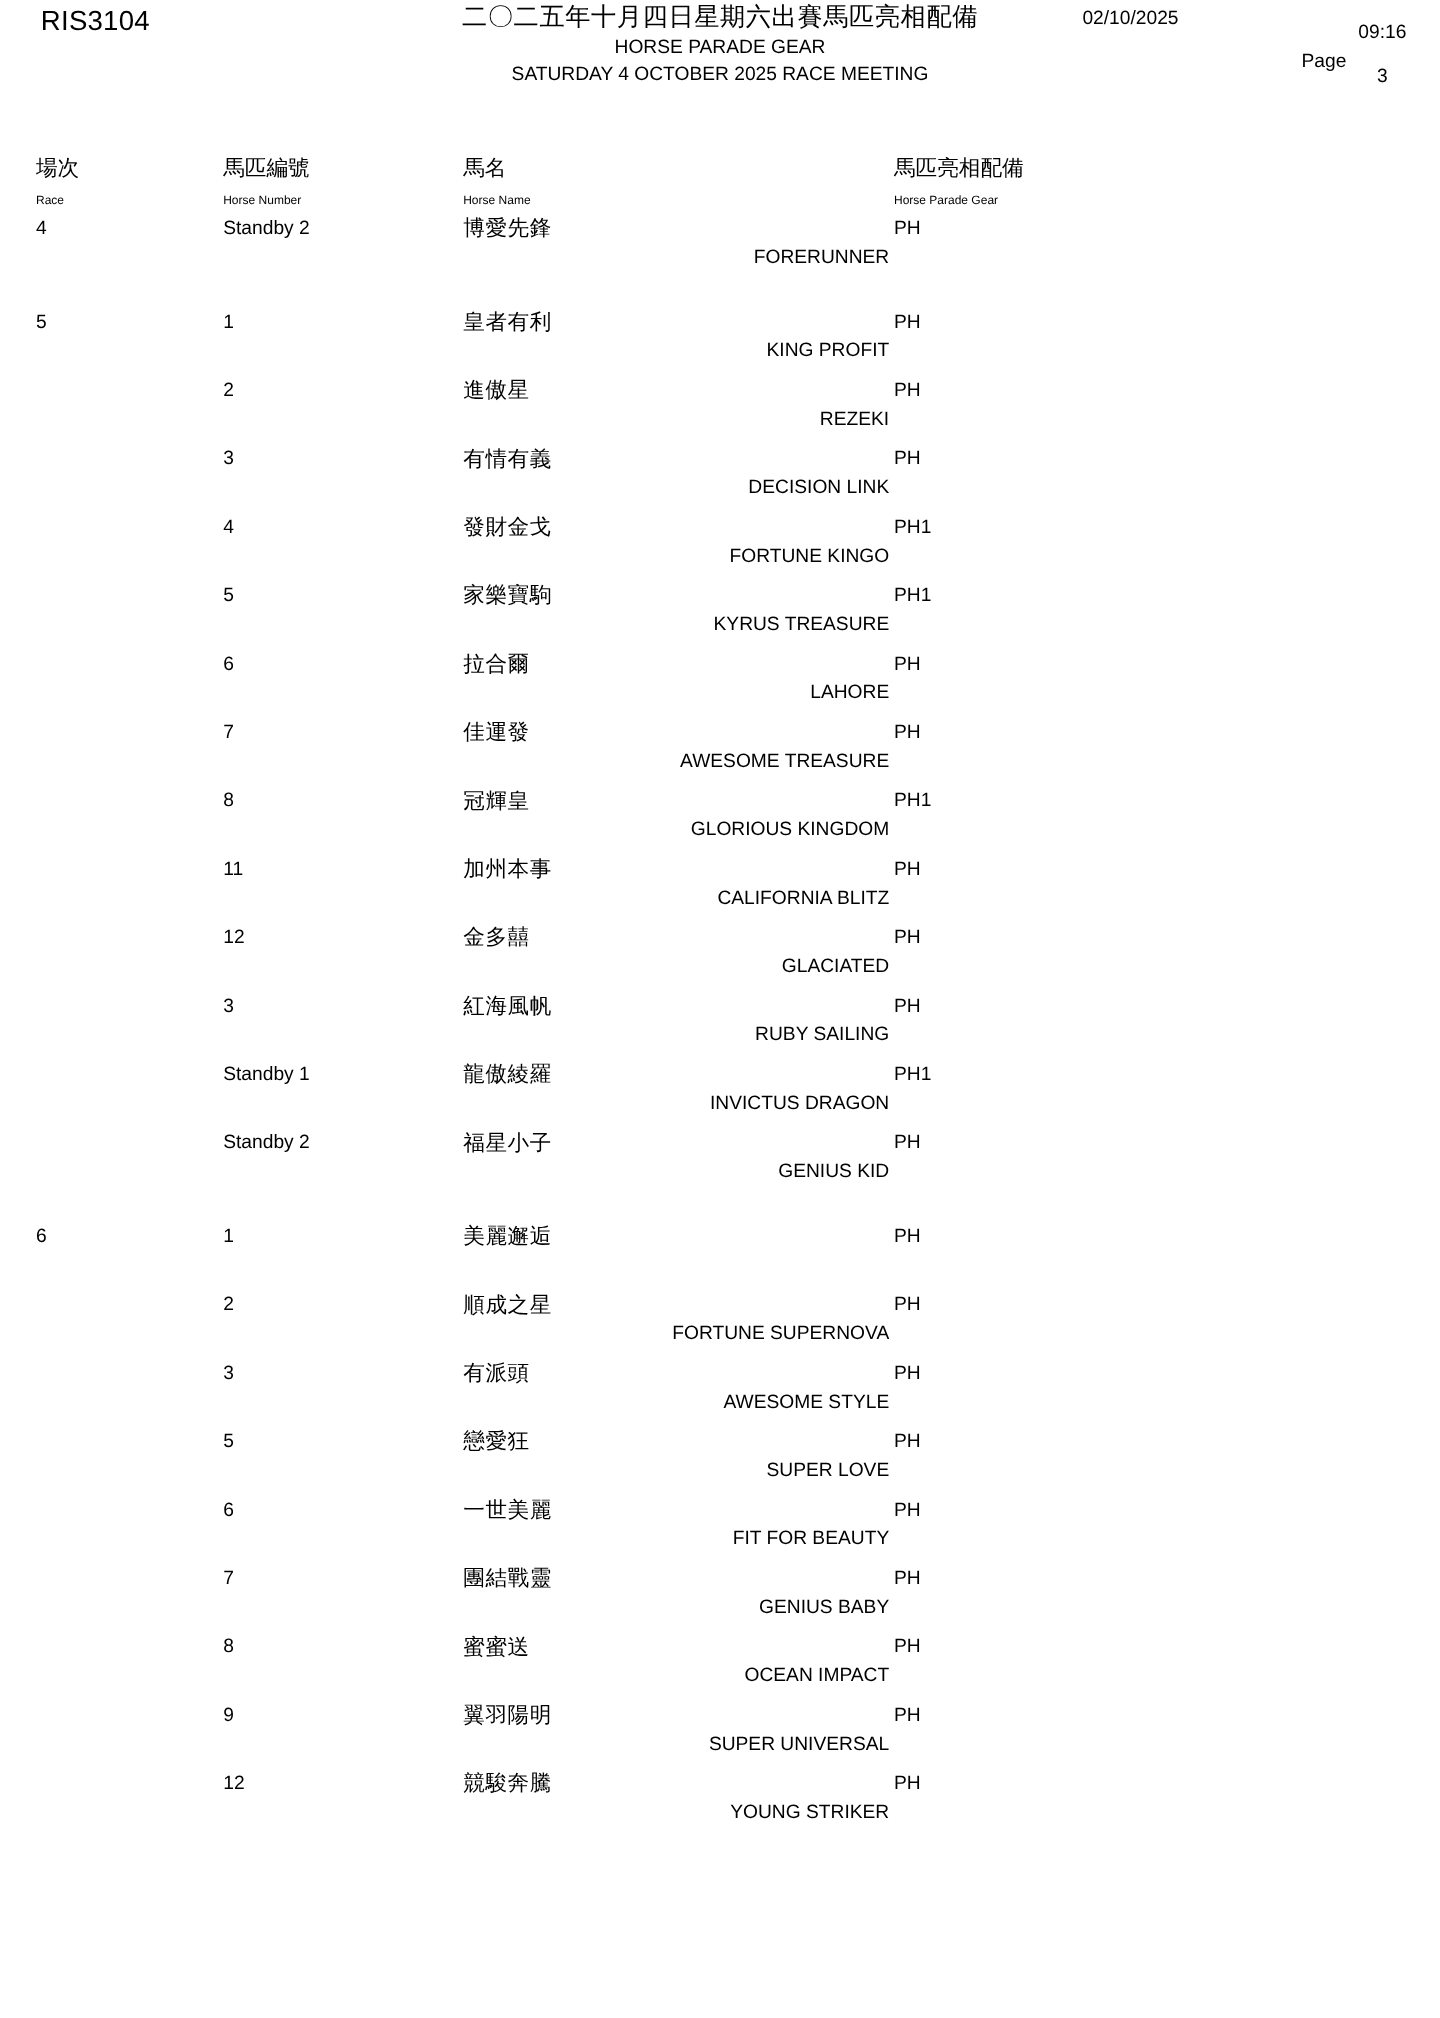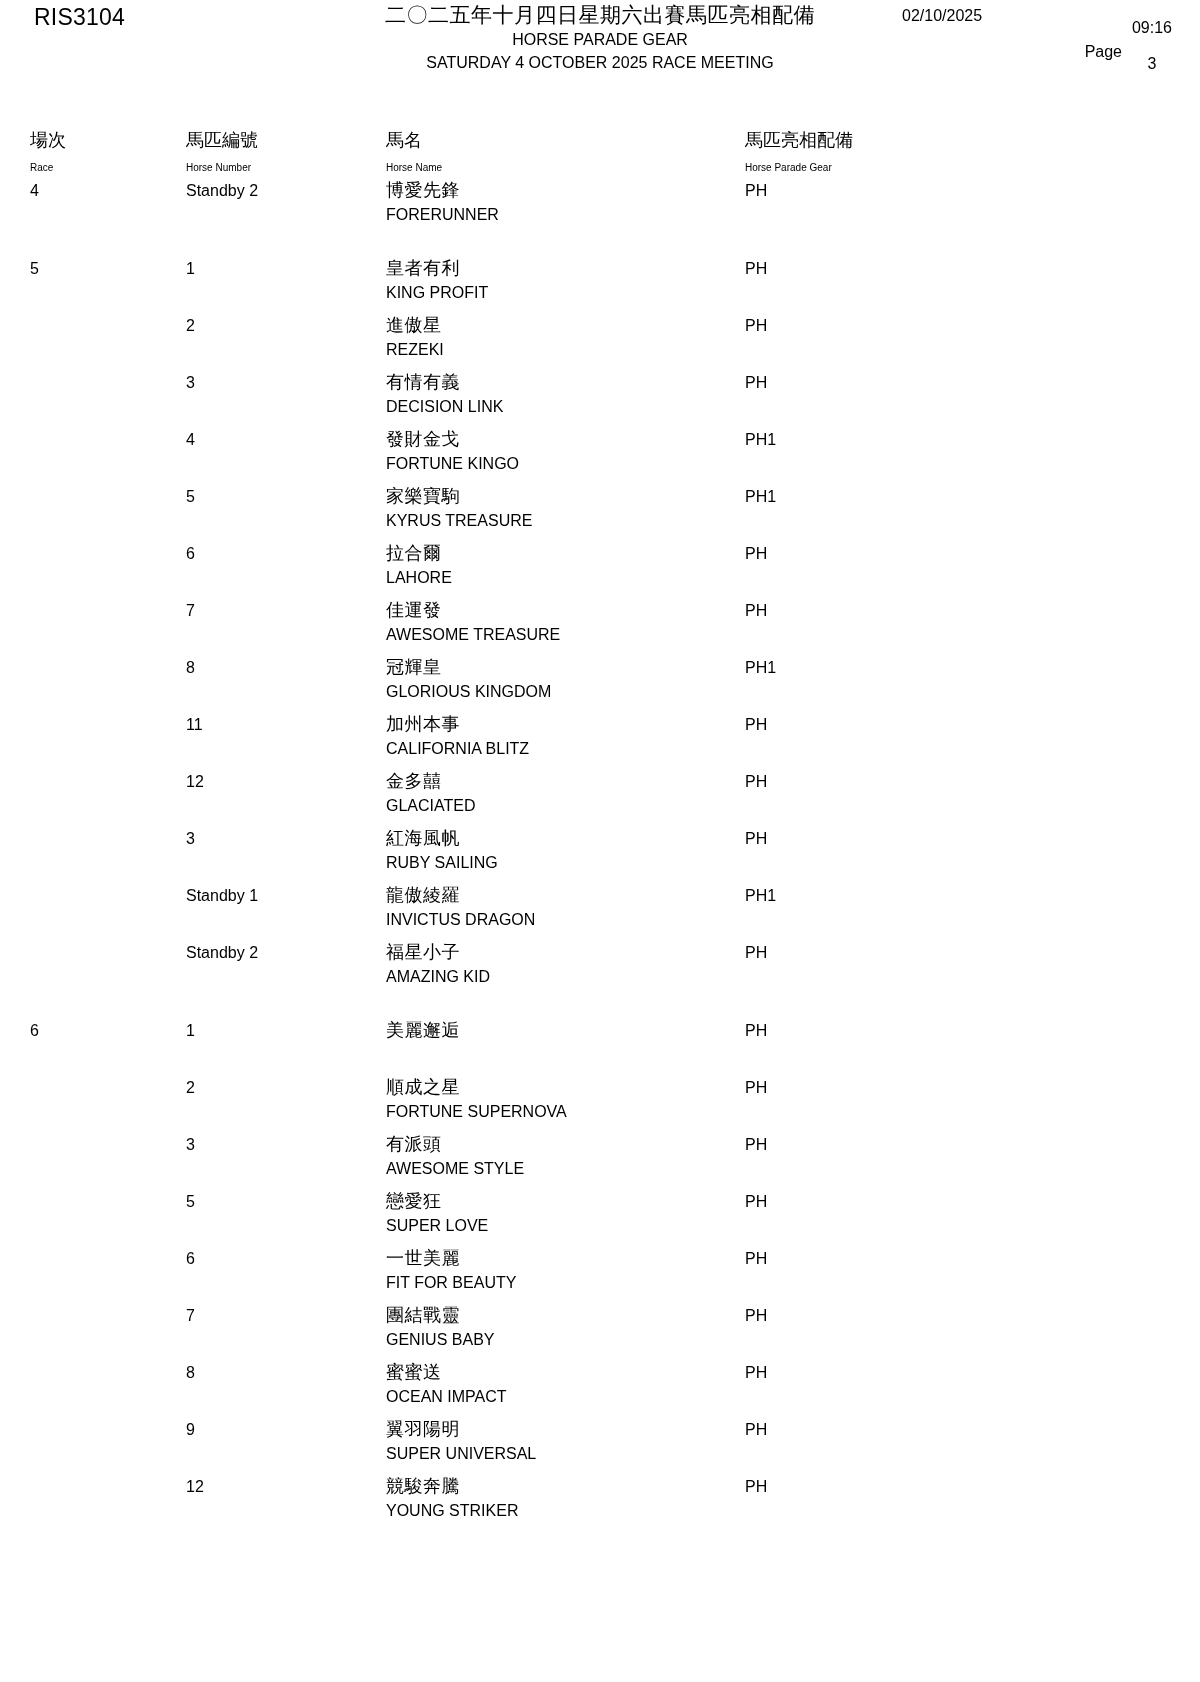--- a/index.html
+++ b/index.html
@@ -113,20 +113,21 @@
   .cell.gear  { left: 745px; width: 250px; }
   .cn-line {
     font-size: 18px;
     line-height: 25px;
     letter-spacing: 0.5px;
     font-family: Liberation Serif, serif;
   }
   .en-line {
     font-size: 16px;
     line-height: 24px;
+    text-align: right;
   }
 </style>
 </head>
 <body>
 
 <div class="page">
 
   <div class="header">
     <div class="doc-code">RIS3104</div>
 
@@ -275,21 +276,21 @@
           <div class="cn-line">龍傲綾羅</div>
           <div class="en-line">INVICTUS DRAGON</div>
         </div>
         <div class="cell gear">PH1</div>
       </div>
       <div class="row gap">
         <div class="cell race"></div>
         <div class="cell num">Standby 2</div>
         <div class="cell name">
           <div class="cn-line">福星小子</div>
-          <div class="en-line">AMAZING KID</div>
+          <div class="en-line">GENIUS KID</div>
         </div>
         <div class="cell gear">PH</div>
       </div>
       <div class="row">
         <div class="cell race">6</div>
         <div class="cell num">1</div>
         <div class="cell name">
           <div class="cn-line">美麗邂逅</div>
         </div>
         <div class="cell gear">PH</div>

